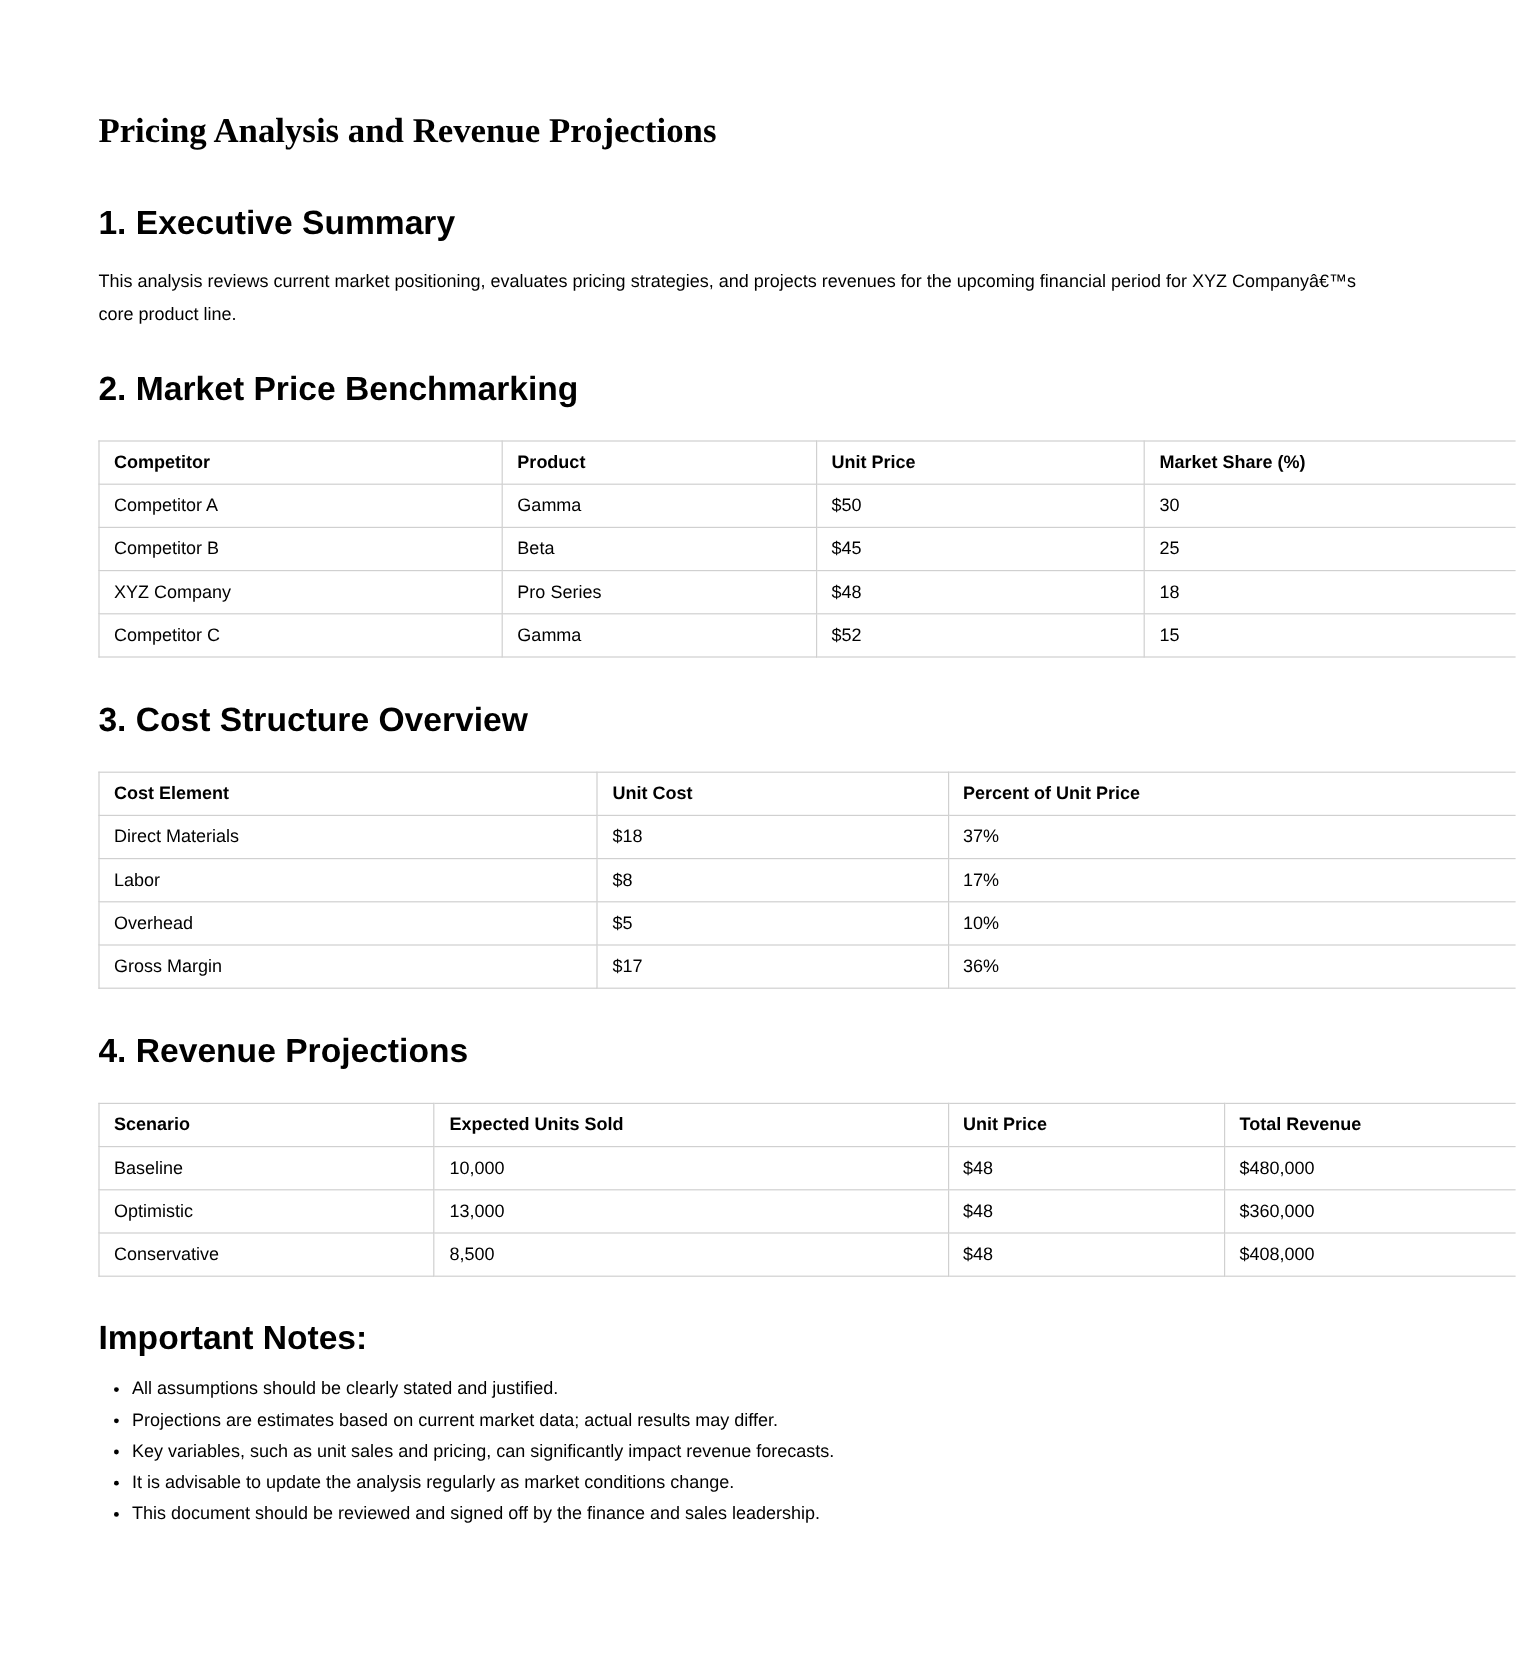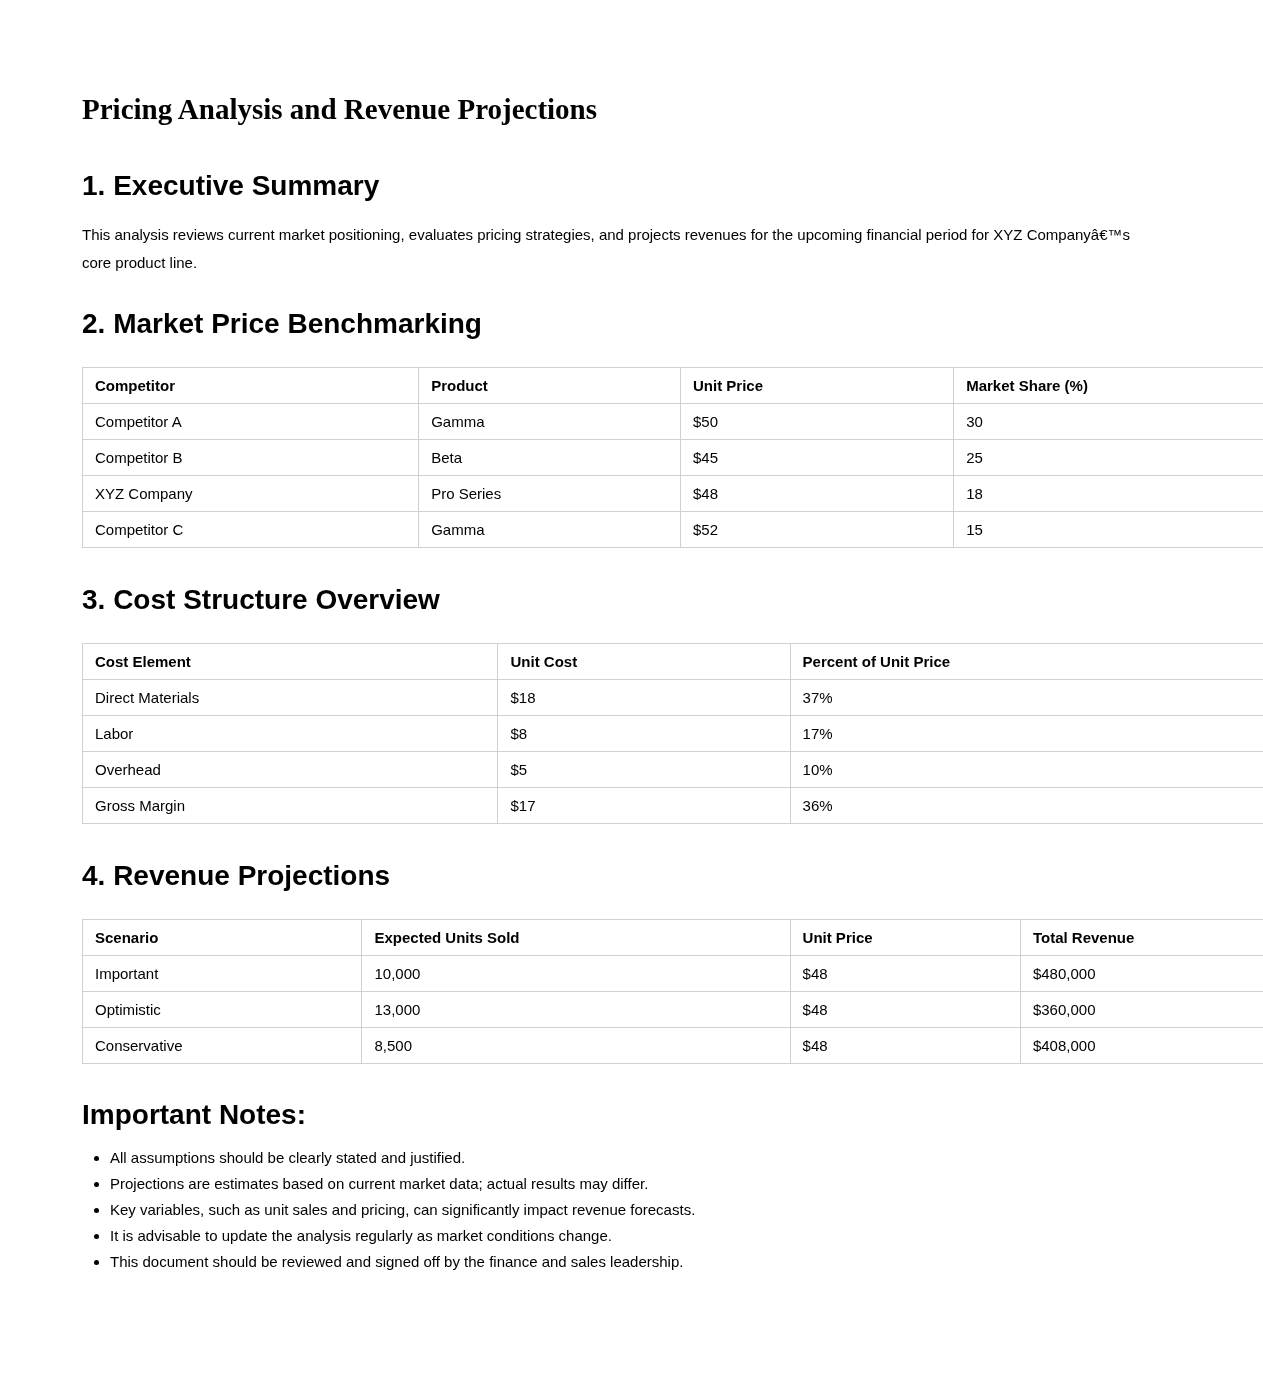--- a/index.html
+++ b/index.html
@@ -177,21 +177,21 @@
     <thead>
           <tr>
             <th>Scenario</th>
             <th>Expected Units Sold</th>
             <th>Unit Price</th>
             <th>Total Revenue</th>
           </tr>
         </thead>
         <tbody>
           <tr>
-            <td>Important</td>
+            <td>Baseline</td>
             <td>10,000</td>
             <td>$48</td>
             <td>$480,000</td>
           </tr>
           <tr>
             <td>Optimistic</td>
             <td>13,000</td>
             <td>$48</td>
             <td>$360,000</td>
           </tr>

